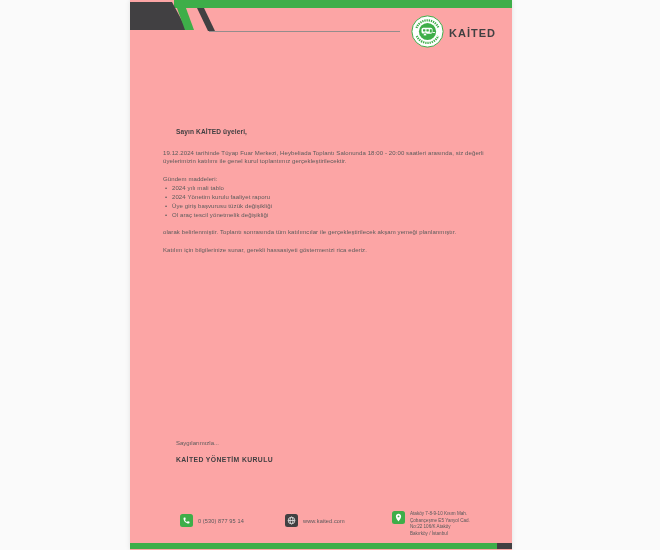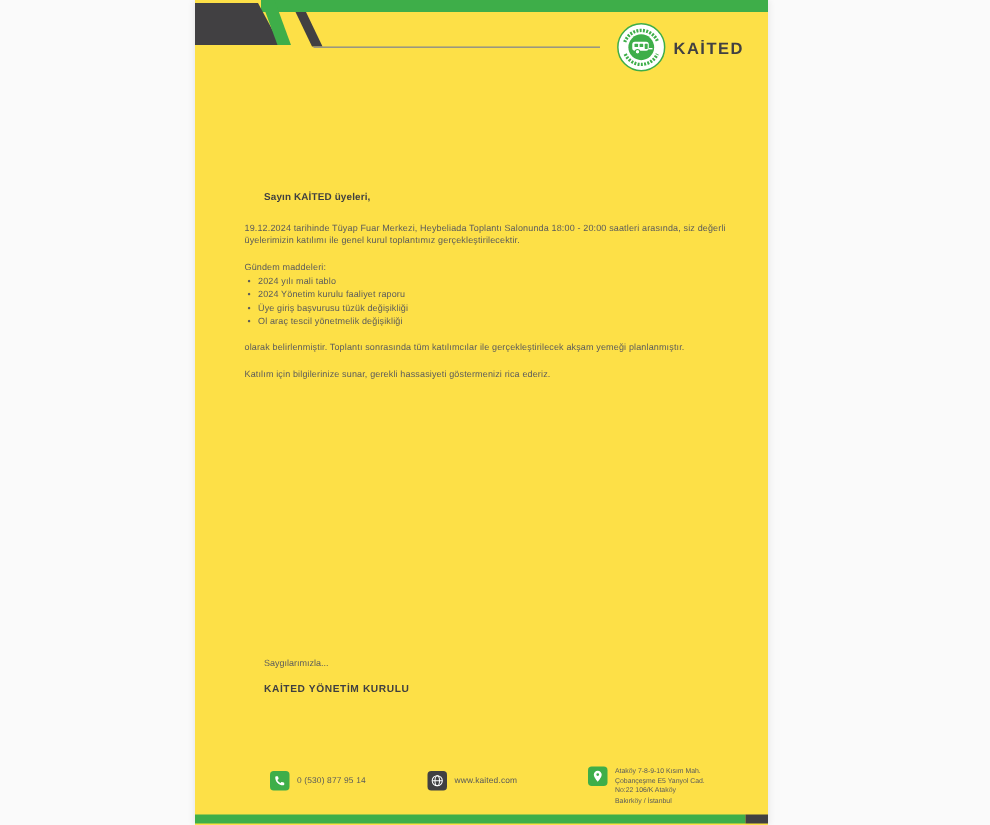--- a/index.html
+++ b/index.html
@@ -6,21 +6,21 @@
   html, body {
     width: 660px; height: 550px;
     background: #fafafa;
     font-family: "Liberation Sans", sans-serif;
     overflow: hidden;
   }
   .canvas { position: relative; width: 660px; height: 550px; }
   .page {
     position: absolute; left: 130px; top: 0;
     width: 382px; height: 550px;
-    background: #fde047;
+    background: #fca5a5;
     box-shadow: 0 0 5px rgba(0,0,0,0.10);
   }
   
   .header-art { position: absolute; top: 0; left: 0; }
   .logo-block {
     position: absolute; top: 15px; left: 281px;
     display: flex; align-items: center; gap: 5px;
   }
   .brand-name {
     font-size: 11px; font-weight: bold; letter-spacing: 1px;

